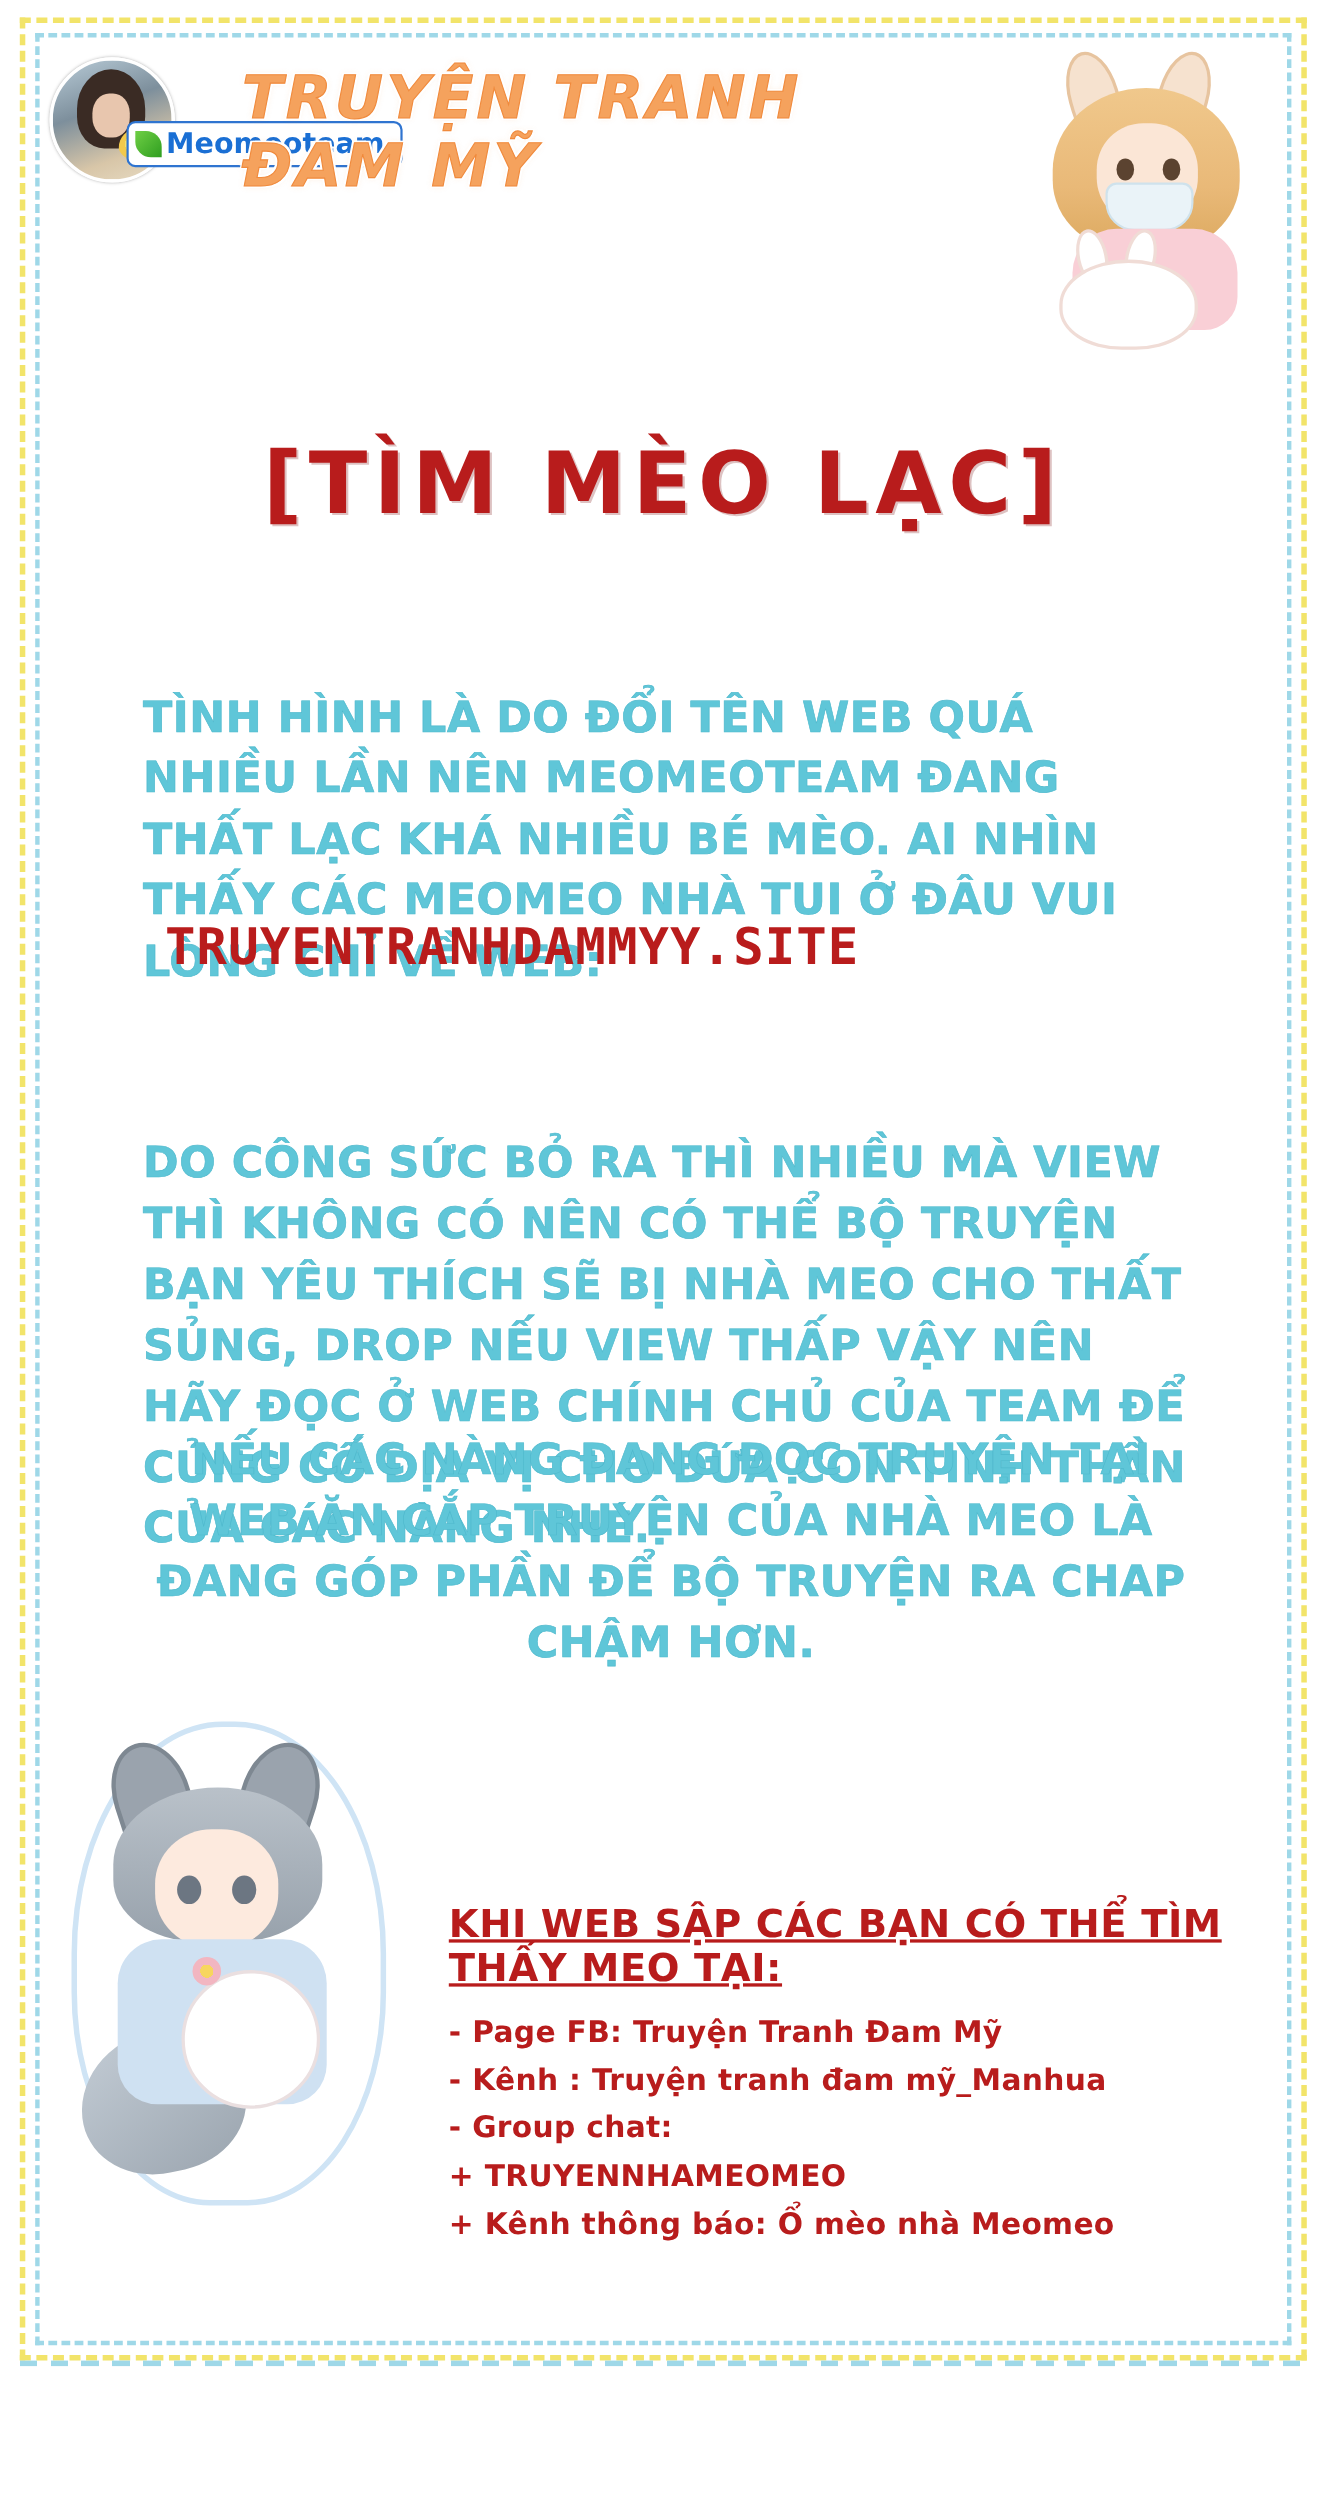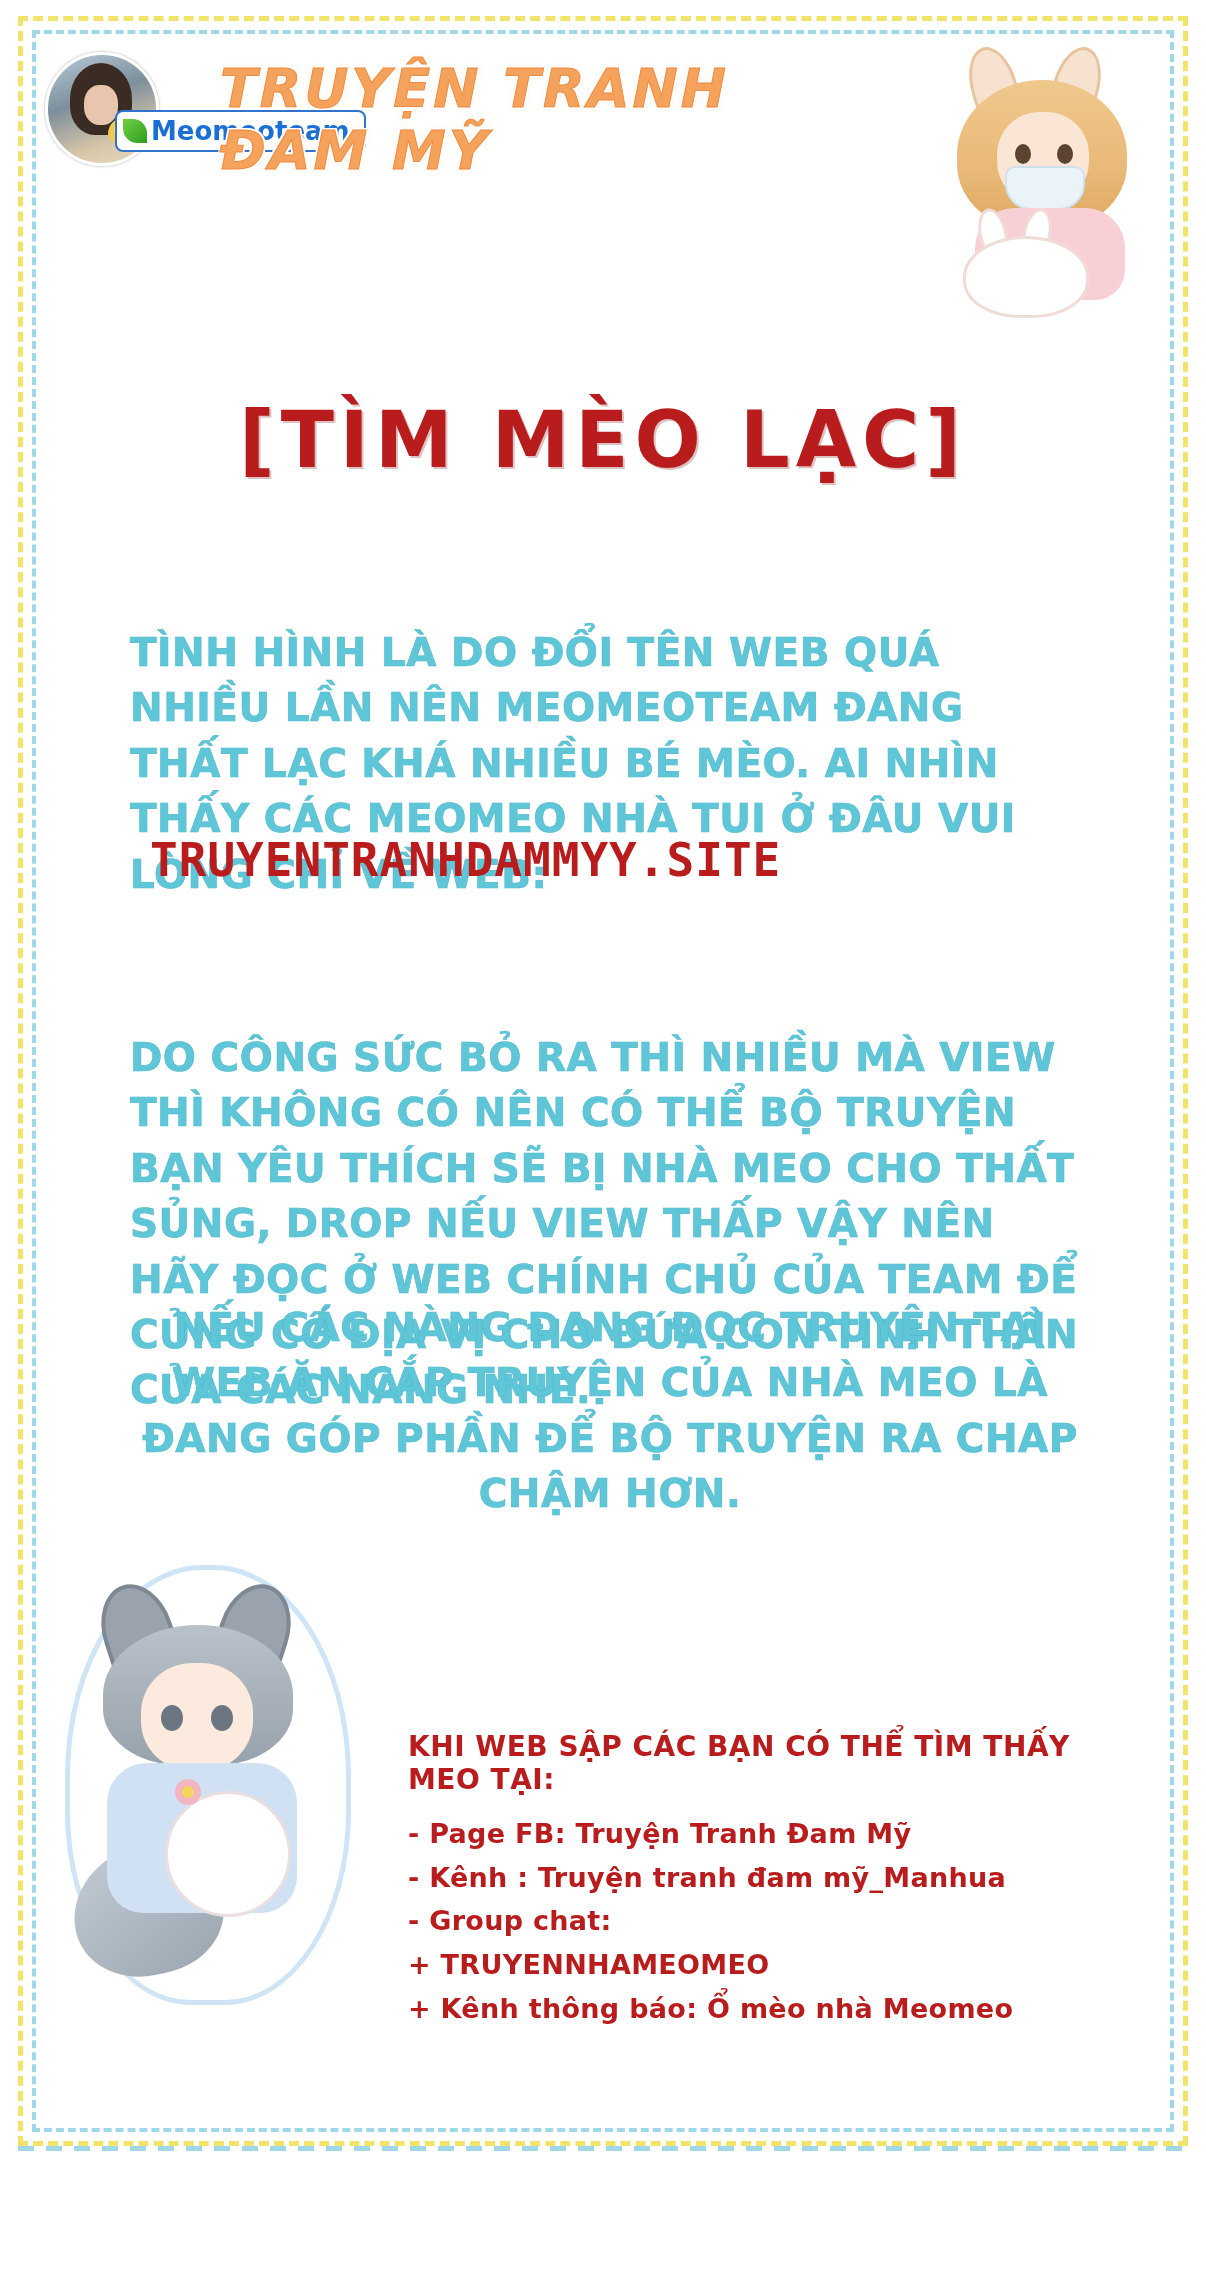--- a/index.html
+++ b/index.html
@@ -343,24 +343,25 @@
   .contacts {
     position: absolute;
     left: 408px;
     top: 1730px;
     width: 720px;
     color: #b81c1c;
     font-family: "DejaVu Sans", sans-serif;
   }
   .contacts .heading {
     font-weight: bold;
-    font-size: 28px;
+    font-size: 35px;
     letter-spacing: 0.5px;
     margin-bottom: 16px;
     text-transform: uppercase;
+    text-decoration: underline;
   }
   .contacts .line {
     font-weight: bold;
     font-size: 27px;
     line-height: 1.62;
     letter-spacing: 0.3px;
   }
 </style>
 </head>
 <body>

